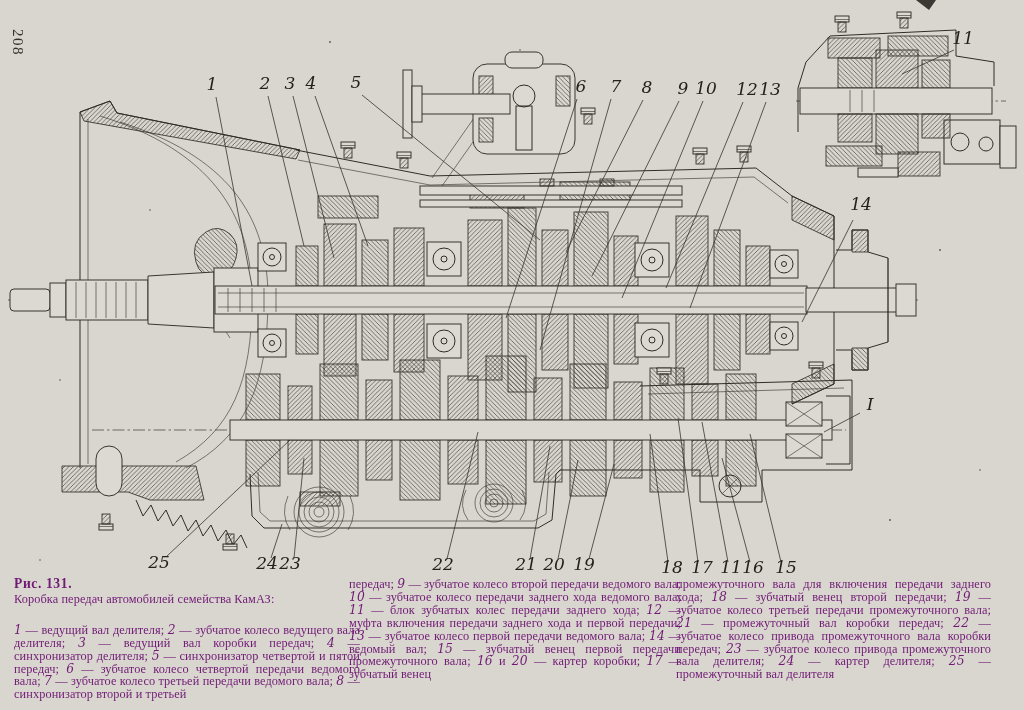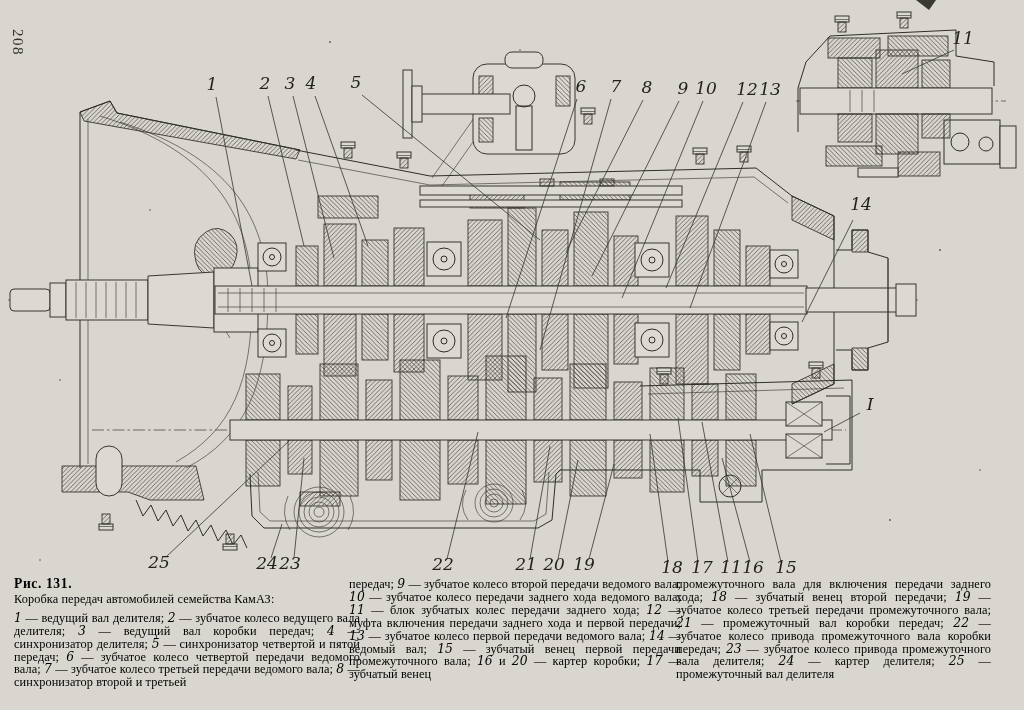--- a/index.html
+++ b/index.html
@@ -15,26 +15,26 @@
   .cl{stroke:#3c3a34;stroke-width:.7;stroke-dasharray:12 3 2.5 3;fill:none;}
   .sol{fill:#dcd9d2;stroke:var(--ink);stroke-width:.95;}
   .hA{fill:url(#p45);stroke:var(--ink);stroke-width:.85;}
   .hB{fill:url(#p135);stroke:var(--ink);stroke-width:.85;}
   .leader{stroke:#35332e;stroke-width:.8;fill:none;}
   text.callout{font-family:"DejaVu Serif",serif;font-style:italic;font-size:17px;
         fill:#23211d;text-anchor:middle;}
   
   .caption{position:absolute;left:0;top:576px;width:1024px;height:134px;overflow:hidden;}
   .col{position:absolute;top:2px;font-size:12.3px;line-height:12.9px;
-       text-align:justify;color:#000000;letter-spacing:.1px;}
+       text-align:justify;color:#701a75;letter-spacing:.1px;}
   .col1{left:14px;width:346px;}
   .col2{left:349px;width:332px;}
   .col3{left:676px;width:315px;}
   .fig-label{font-weight:bold;font-size:13.6px;letter-spacing:.6px;margin-bottom:2px;}
-  .fig-title{margin-bottom:6px;}
+  .fig-title{margin-bottom:18px;}
   .col i{font-style:italic;font-family:"DejaVu Serif",serif;}
 </style>
 </head>
 <body>
 
 <div class="page">
 
   <div class="page-num">208</div>
 
   <svg class="drawing" width="1024" height="575" viewBox="0 0 1024 575">

